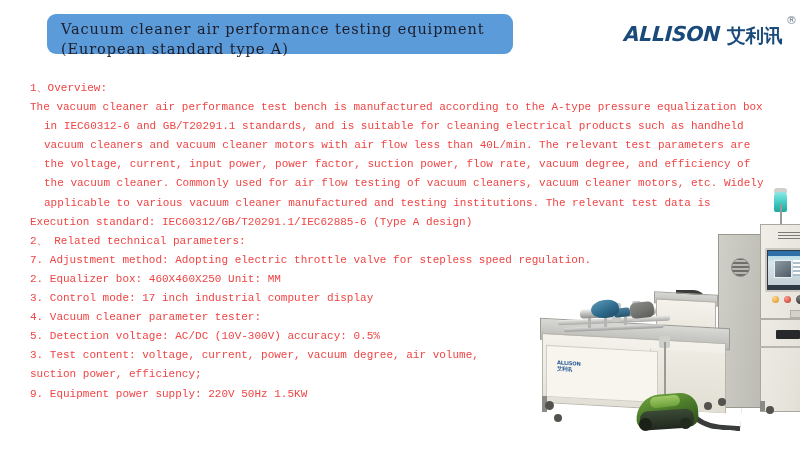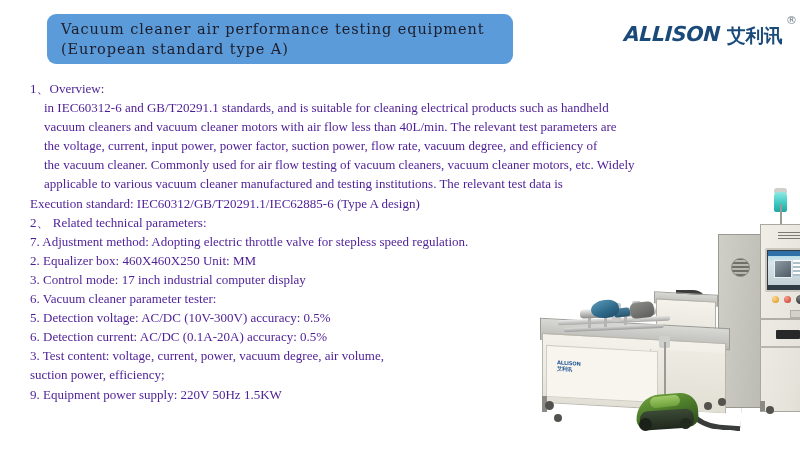--- a/index.html
+++ b/index.html
@@ -21,21 +21,21 @@
     position: absolute;
     top: 0; left: 0;
     width: 800px;
     height: 78px;
   }
   #title-box {
     position: absolute;
     left: 47px;
     top: 14px;
     width: 466px;
-    height: 50px;
+    height: 40px;
     background: #5b9bd9;
     border-radius: 9px;
     box-sizing: border-box;
     padding: 5px 0 0 14px;
   }
   #title-box .tline {
     font-family: "DejaVu Serif", serif;
     font-size: 14.5px;
     line-height: 20px;
     letter-spacing: 0.9px;
@@ -79,24 +79,24 @@
   }
 
   
   #body-text {
     position: absolute;
     left: 30px;
     top: 79px;
     width: 752px;
   }
   .ln {
-    font-family: Liberation Serif, serif;
-    font-size: 13px;
+    font-family: Liberation Mono, monospace;
+    font-size: 11px;
     line-height: 19.1px;
-    color: #4c1d95;
+    color: #ef4444;
     white-space: nowrap;
   }
   .ln.ind1 { padding-left: 14px; }
 
   
   #equipment {
     position: absolute;
     left: 528px;
     top: 196px;
     width: 272px;
@@ -356,33 +356,33 @@
   <div id="logo">
     <span class="logo-en">ALLISON</span>
     <span class="logo-cn">艾利讯</span>
     <span class="logo-r">®</span>
   </div>
 
 </div>
 
 <div id="body-text">
     <div class="ln">1、Overview:</div>
+    <div class="ln">The vacuum cleaner air performance test bench is manufactured according to the A-type pressure equalization box</div>
     <div class="ln ind1">in IEC60312-6 and GB/T20291.1 standards, and is suitable for cleaning electrical products such as handheld</div>
     <div class="ln ind1">vacuum cleaners and vacuum cleaner motors with air flow less than 40L/min. The relevant test parameters are</div>
     <div class="ln ind1">the voltage, current, input power, power factor, suction power, flow rate, vacuum degree, and efficiency of</div>
     <div class="ln ind1">the vacuum cleaner. Commonly used for air flow testing of vacuum cleaners, vacuum cleaner motors, etc. Widely</div>
     <div class="ln ind1">applicable to various vacuum cleaner manufactured and testing institutions. The relevant test data is</div>
     <div class="ln">Execution standard: IEC60312/GB/T20291.1/IEC62885-6 (Type A design)</div>
     <div class="ln">2、 Related technical parameters:</div>
     <div class="ln">7. Adjustment method: Adopting electric throttle valve for stepless speed regulation.</div>
     <div class="ln">2. Equalizer box: 460X460X250 Unit: MM</div>
     <div class="ln">3. Control mode: 17 inch industrial computer display</div>
-    <div class="ln">6. Vacuum cleaner parameter tester:</div>
+    <div class="ln">4. Vacuum cleaner parameter tester:</div>
     <div class="ln">5. Detection voltage: AC/DC (10V-300V) accuracy: 0.5%</div>
-    <div class="ln">6. Detection current: AC/DC (0.1A-20A) accuracy: 0.5%</div>
     <div class="ln">3. Test content: voltage, current, power, vacuum degree, air volume,</div>
     <div class="ln">suction power, efficiency;</div>
     <div class="ln">9. Equipment power supply: 220V 50Hz 1.5KW</div>
   </div>
 
 <div id="equipment">
 
   <div class="pc light-cap"></div>
   <div class="pc light-lamp"></div>
   <div class="pc light-pole"></div>

